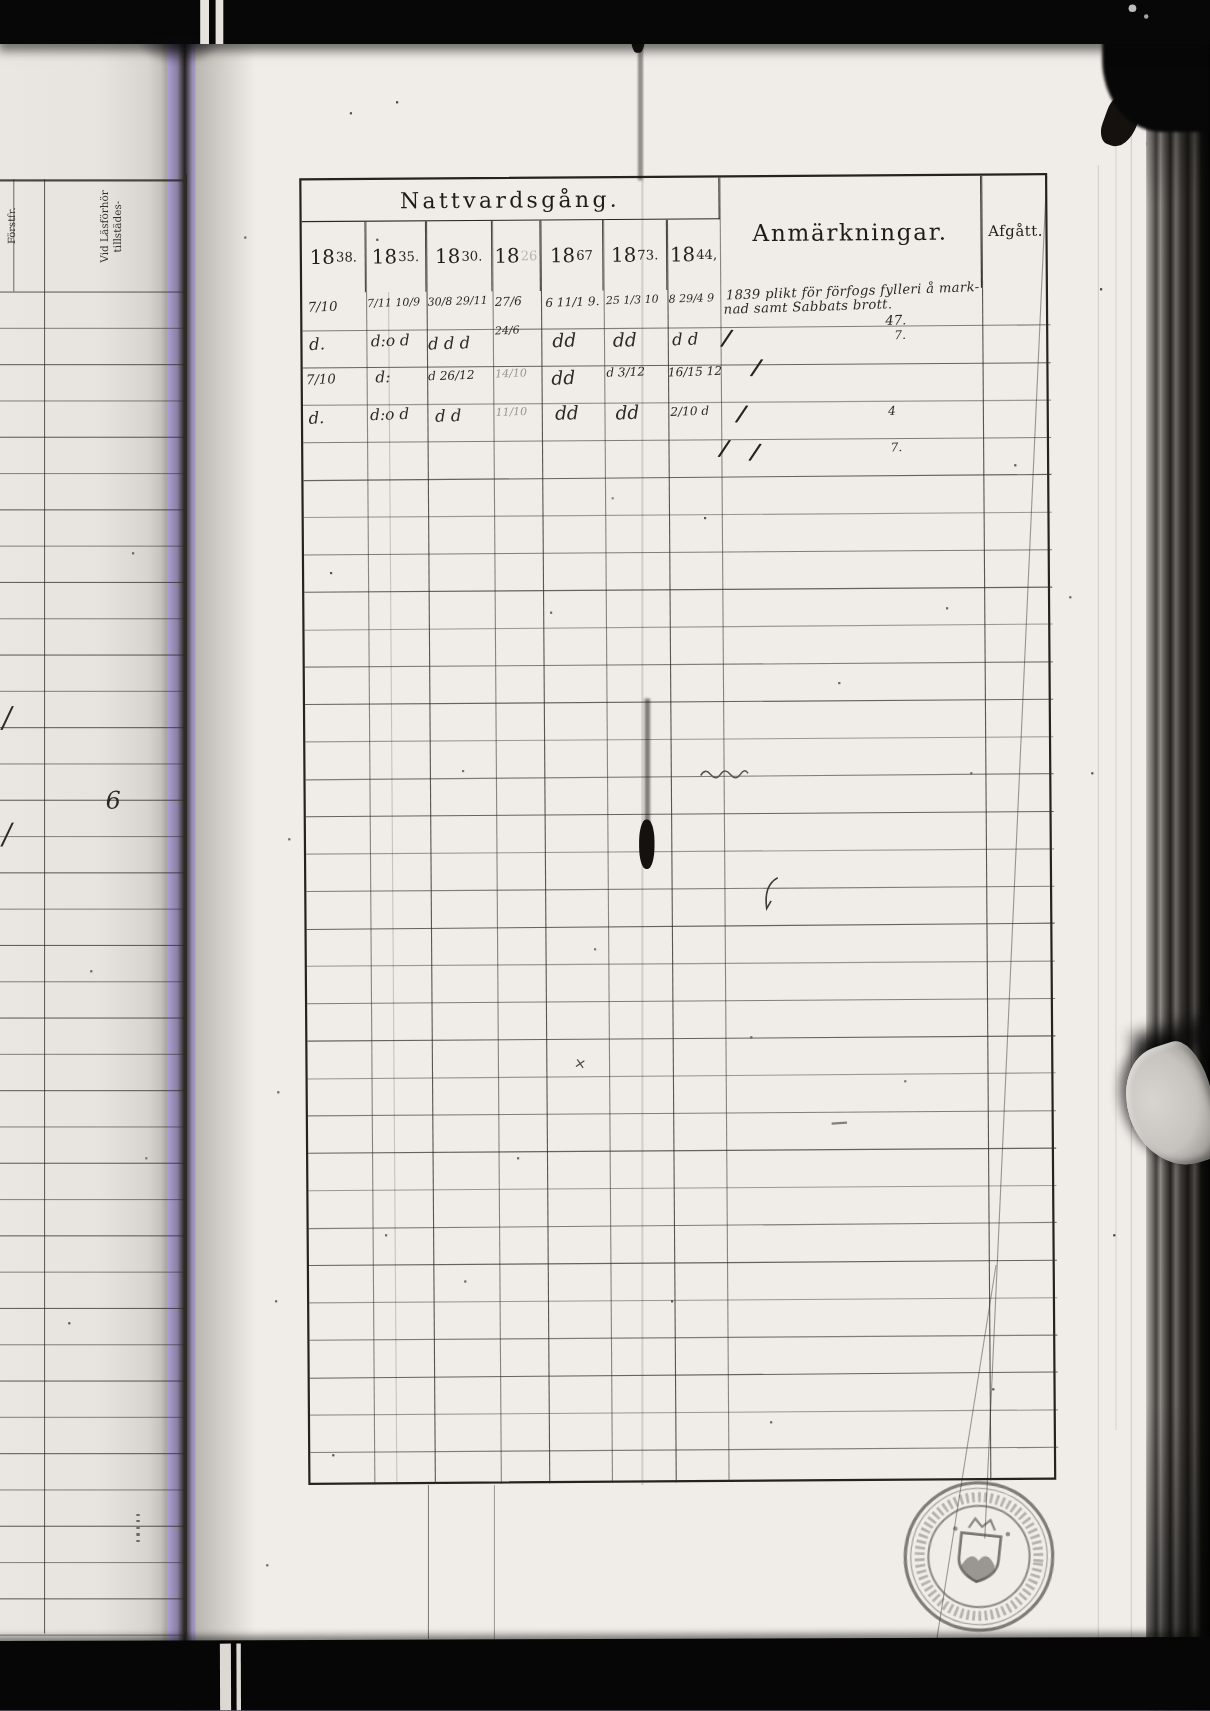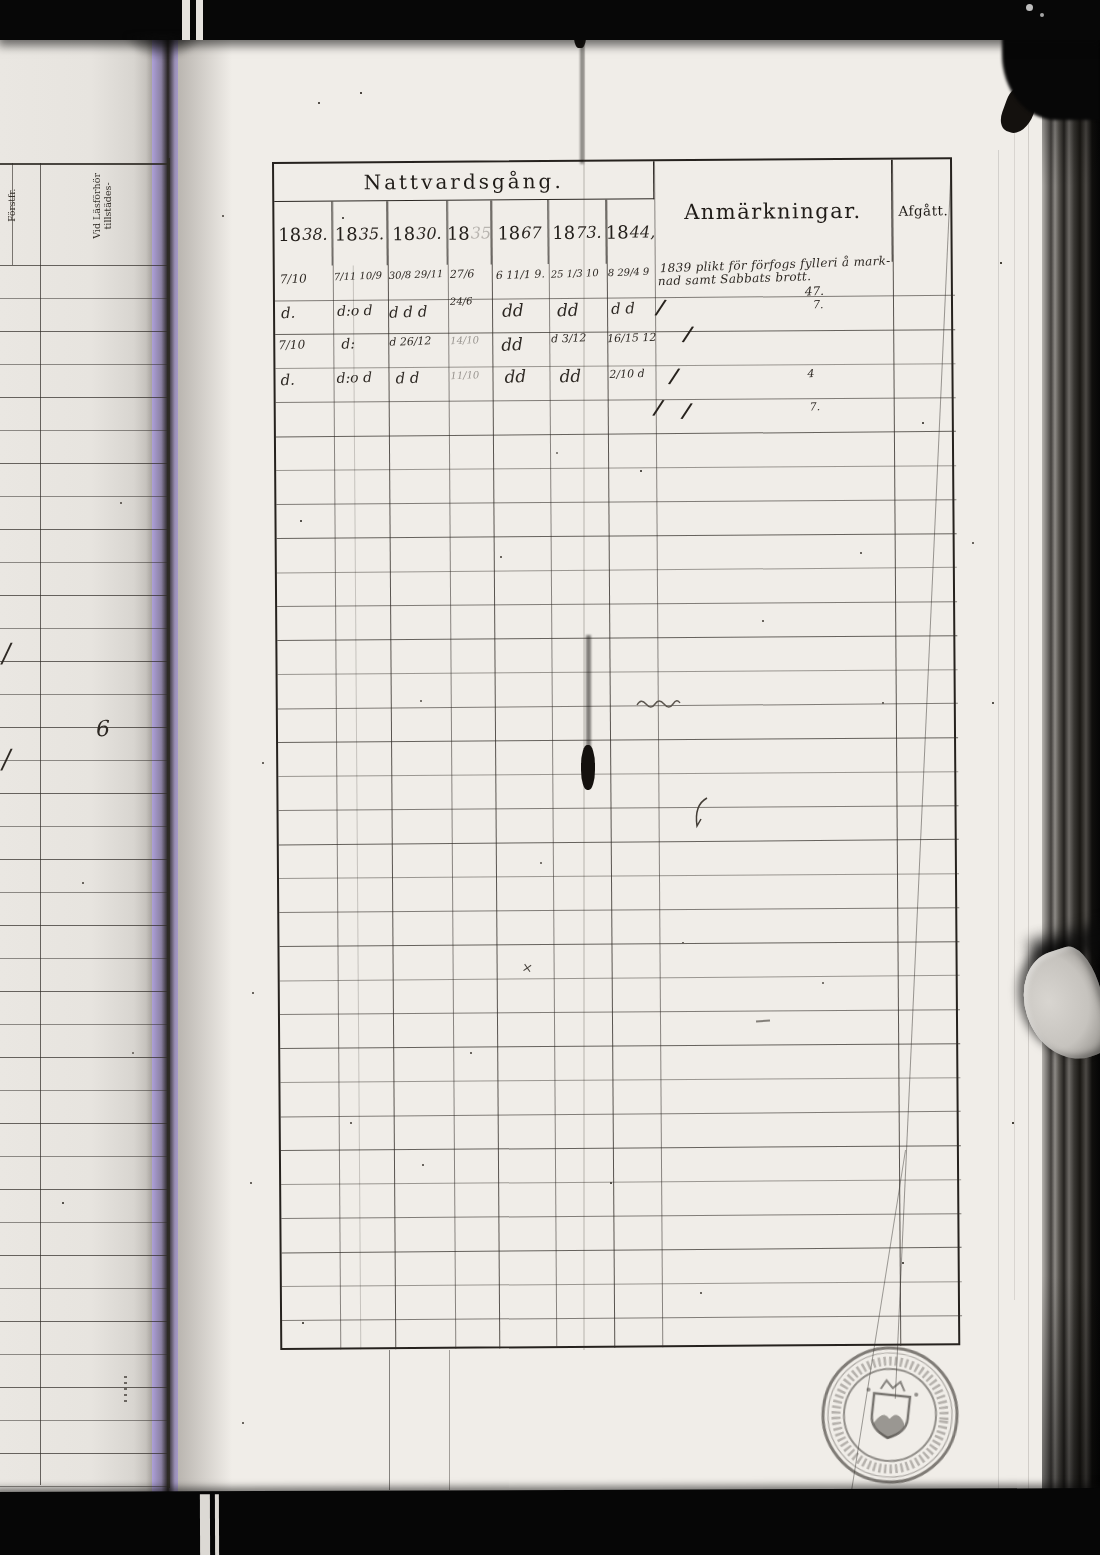--- a/index.html
+++ b/index.html
@@ -48,21 +48,21 @@
   .title-cell{left:0;top:0;width:380px;height:38px;border-right:1.3px solid #2a2622;
     border-bottom:1.3px solid #2a2622;font-size:20px;letter-spacing:3px;}
   .remarks-cell{left:380px;top:0;width:238px;height:102px;border-right:1.3px solid #2a2622;
     font-size:21px;letter-spacing:1.5px;}
   .afgatt-cell{left:618px;top:0;width:62px;height:102px;font-size:13.5px;letter-spacing:.5px;}
   .cell-year{position:absolute;top:38px;height:64px;border-right:1px solid rgba(42,38,34,.85);
     display:flex;align-items:center;justify-content:center;font-size:18px;color:#221e1a;box-sizing:border-box;}
   .y0{left:0;width:58px}.y1{left:58px;width:55px}.y2{left:113px;width:60px}
   .y3{left:173px;width:44px}.y4{left:217px;width:57px}.y5{left:274px;width:58px}
   .y6{left:332px;width:48px;border-right:none}
-  .yr-script{font-style:italic;font-size:16px;margin-left:1px;color:#2c2722;}
+  .yr-script{font-size:12px;margin-left:1px;color:#2c2722;}
   .ghost .yr-script{opacity:.28;}
   .hline{position:absolute;left:0;width:680px;height:1px;background:#332e29;}
   .vline{position:absolute;width:1px;background:#332e29;}
   .hand{position:absolute;font-family:"DejaVu Serif",serif;font-style:italic;color:#2d2823;
     white-space:nowrap;transform:rotate(-1.5deg);z-index:12;}
   .hand.slash{transform:rotate(7deg);font-weight:bold;color:#27221d;letter-spacing:7px;}
   .hand.faint{opacity:.45;}
   .hand.rm{letter-spacing:.3px;}
   
   .ink{position:absolute;background:#14110e;z-index:15;}
@@ -113,21 +113,21 @@
     <div class="cell-year y1">
       <span>18</span>
         <span class="yr-script">35.</span>
     </div>
     <div class="cell-year y2">
       <span>18</span>
         <span class="yr-script">30.</span>
     </div>
     <div class="cell-year y3 ghost">
       <span>18</span>
-        <span class="yr-script">35</span>
+        <span class="yr-script">26</span>
     </div>
     <div class="cell-year y4">
       <span>18</span>
         <span class="yr-script">67</span>
     </div>
     <div class="cell-year y5">
       <span>18</span>
         <span class="yr-script">73.</span>
     </div>
     <div class="cell-year y6">

